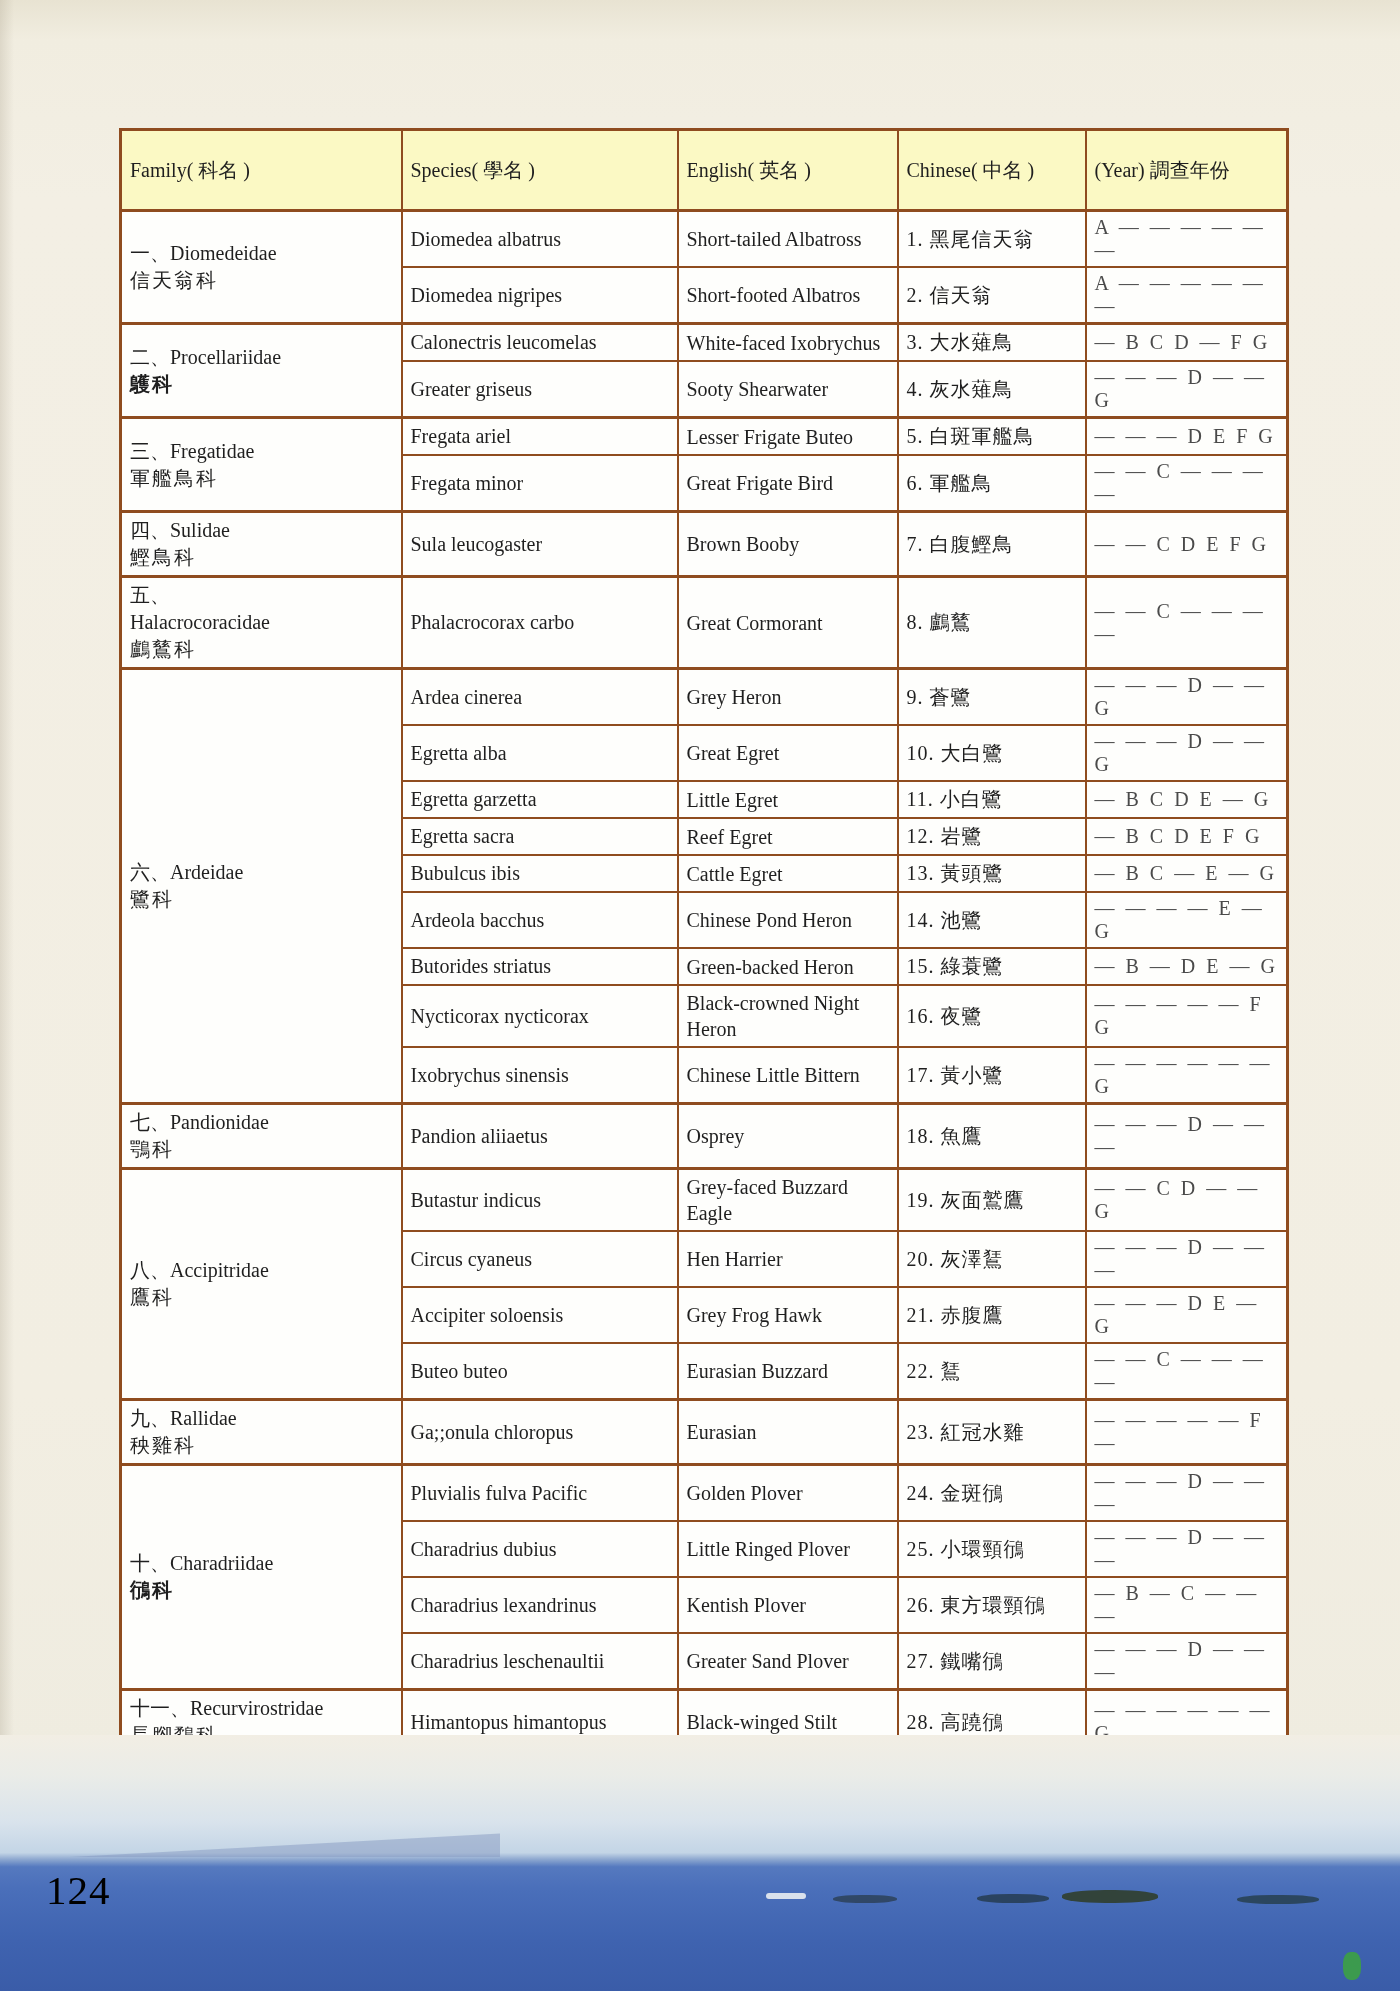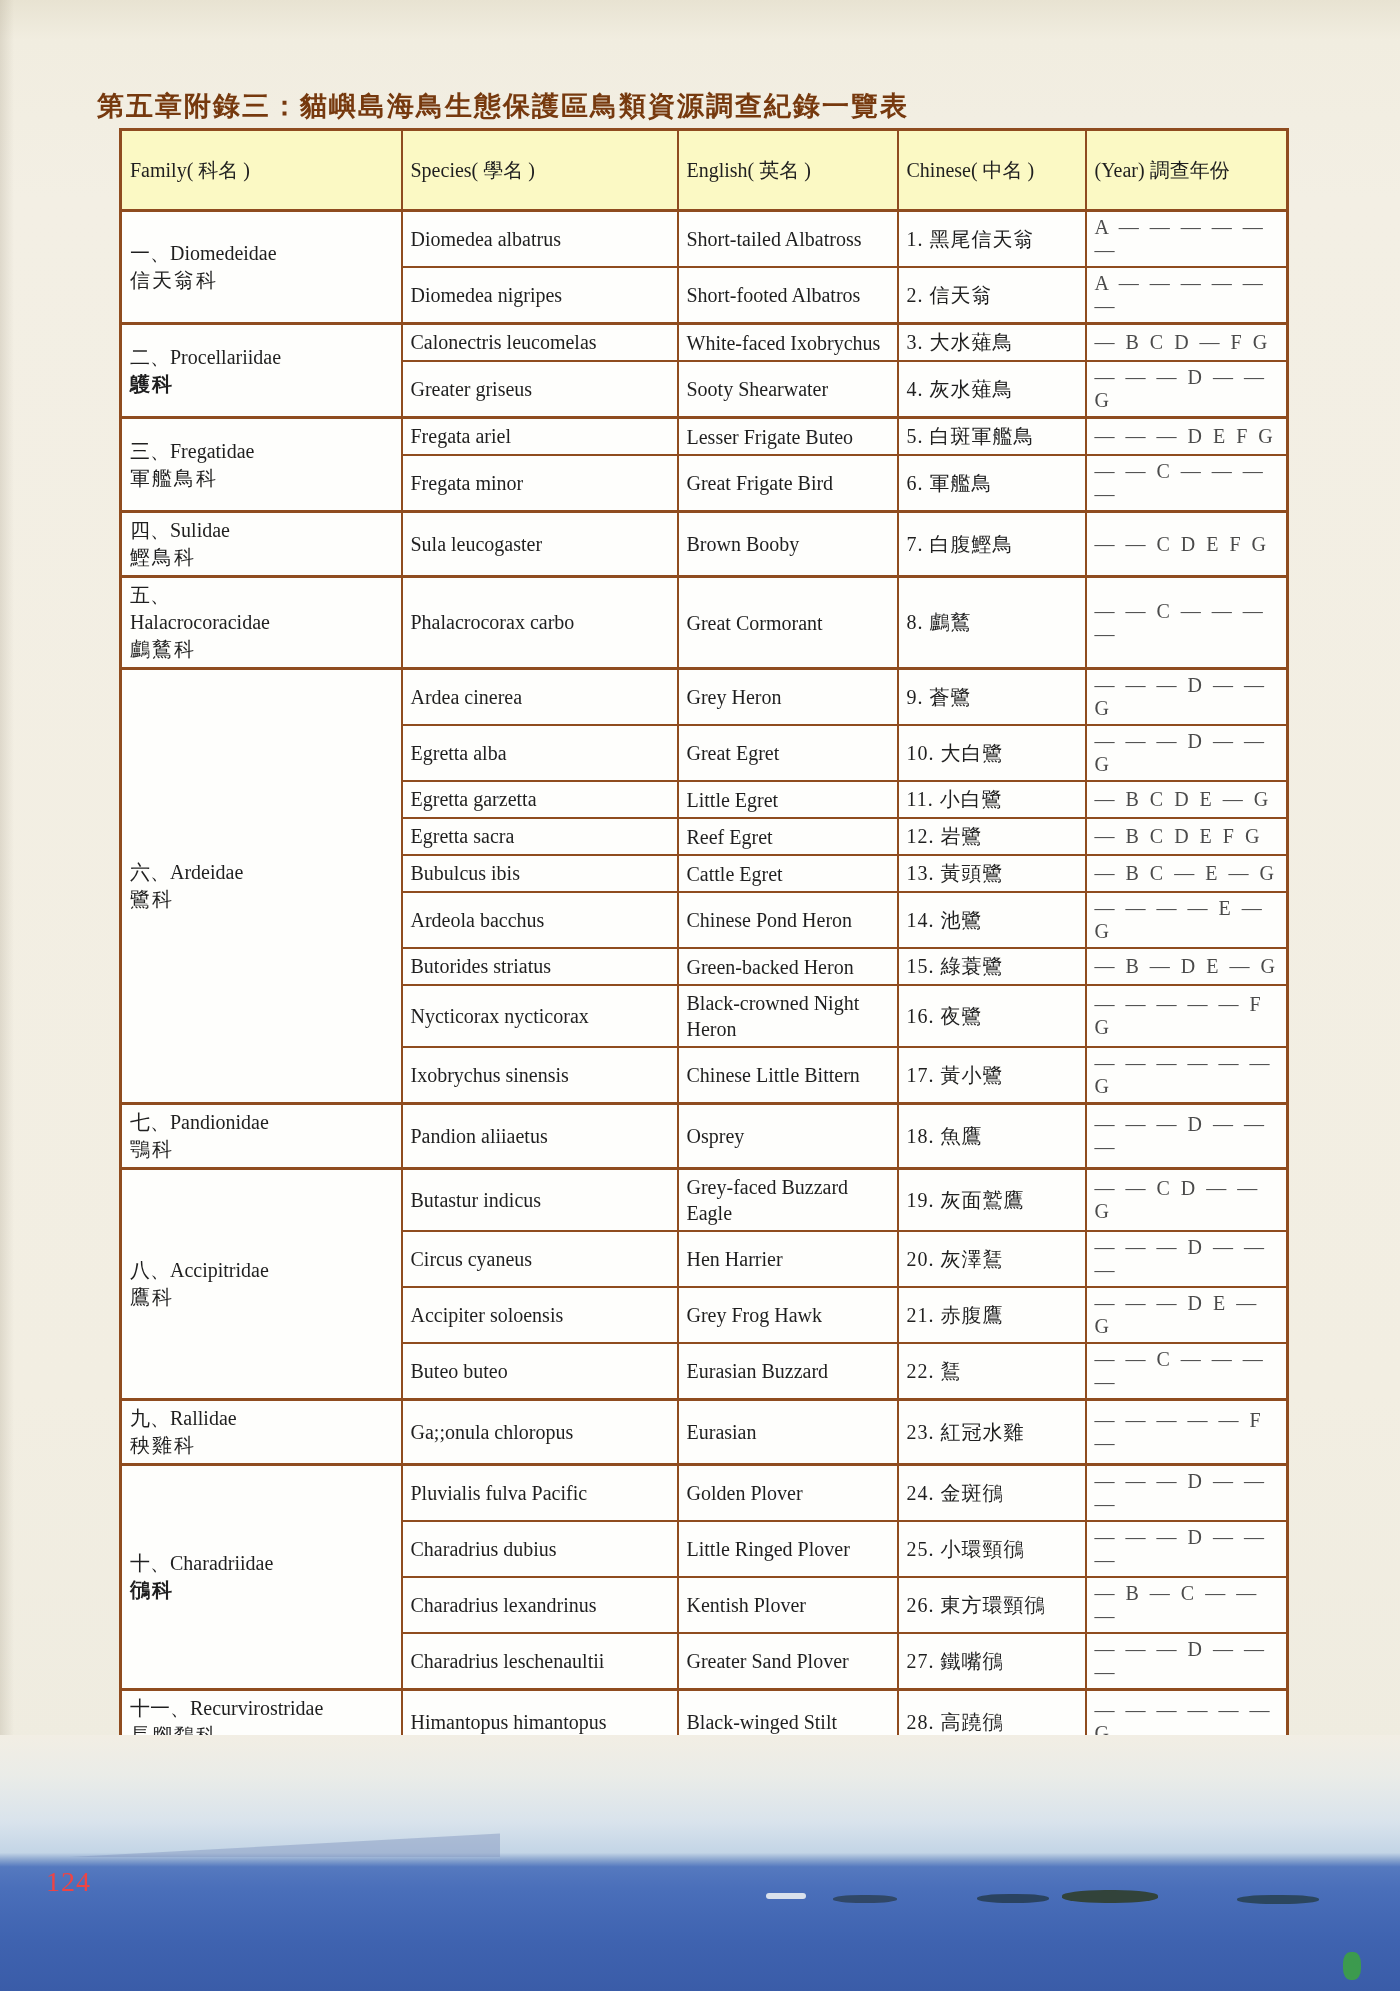--- a/index.html
+++ b/index.html
@@ -59,35 +59,34 @@
   .boat{
     position:absolute;left:766px;top:158px;width:40px;height:6px;
     background:#e9edf2;border-radius:3px;opacity:.9;
   }
   .greenspeck{
     position:absolute;left:1343px;top:217px;width:18px;height:28px;
     background:#3c9a4e;border-radius:40%;
   }
   .page-number{
     position:absolute;left:46px;top:1866px;
-    font-size:28px;color:#ef4444;letter-spacing:1px;
+    font-size:41px;color:#000000;letter-spacing:1px;
   }
   .edge-shadow{
     position:absolute;left:0;top:0;width:14px;height:1735px;
     background:linear-gradient(90deg,rgba(160,150,130,.25),rgba(160,150,130,0));
   }
 </style>
 </head>
 <body>
 
 <div class="page">
 
   <div class="edge-shadow"></div>
 
-  <h1 class="title">第五章附錄三：貓嶼島海鳥生態保護區鳥類資源調查紀錄一覽表</h1>
 
   <table class="bird" id="bird-table">
     <colgroup>
       <col style="width:281px">
       <col style="width:276px">
       <col style="width:220px">
       <col style="width:188px">
       <col style="width:202px">
     </colgroup>
     <thead>

